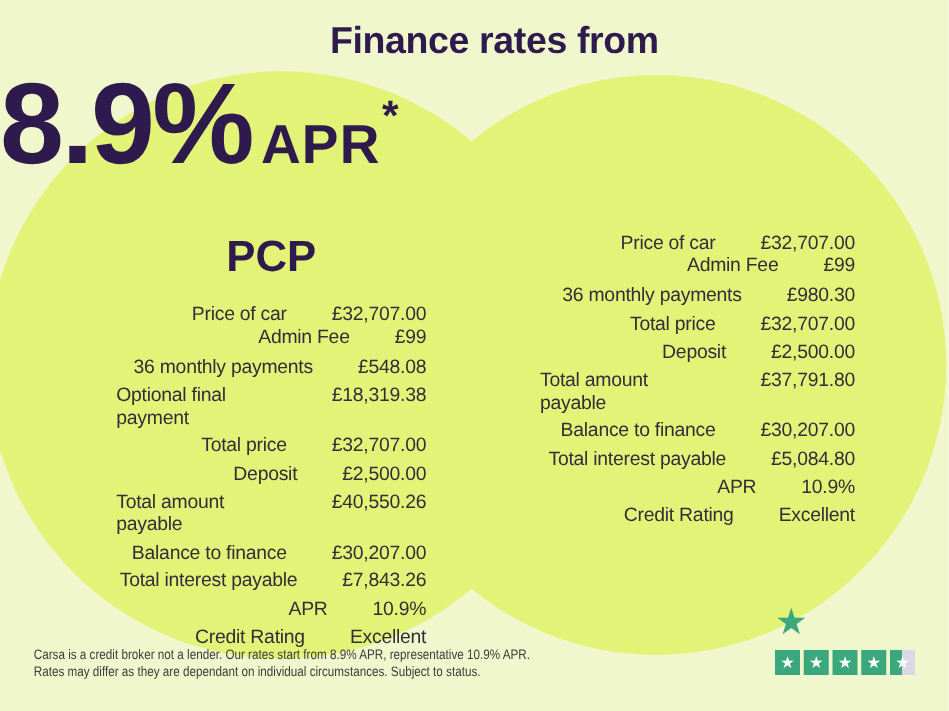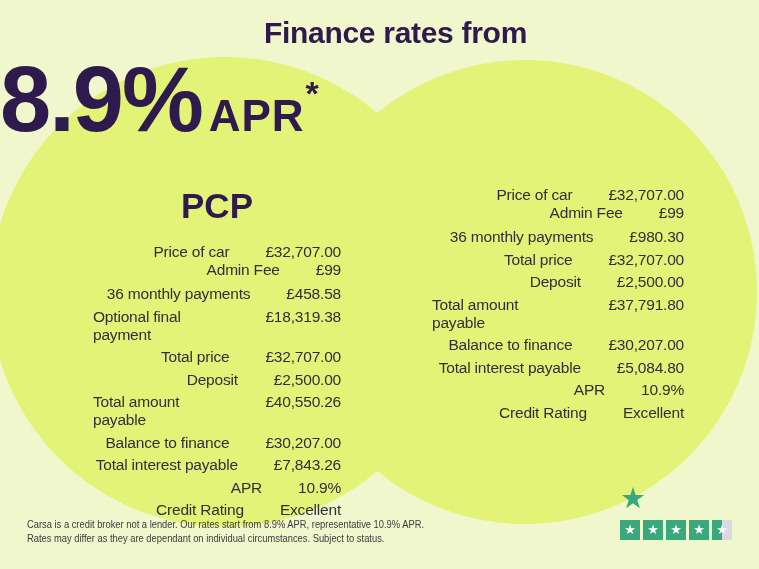--- a/index.html
+++ b/index.html
@@ -99,21 +99,21 @@
         <div class="row">
           <span class="lbl">Price of car</span>
           <span class="val">£32,707.00</span>
         </div>
         <div class="row">
           <span class="lbl">Admin Fee</span>
           <span class="val">£99</span>
         </div>
         <div class="row bold">
           <span class="lbl">36 monthly payments</span>
-          <span class="val">£458.58</span>
+          <span class="val">£548.08</span>
         </div>
         <div class="row">
           <span class="lbl">Optional final payment</span>
           <span class="val">£18,319.38</span>
         </div>
         <div class="row">
           <span class="lbl">Total price</span>
           <span class="val">£32,707.00</span>
         </div>
         <div class="row">

